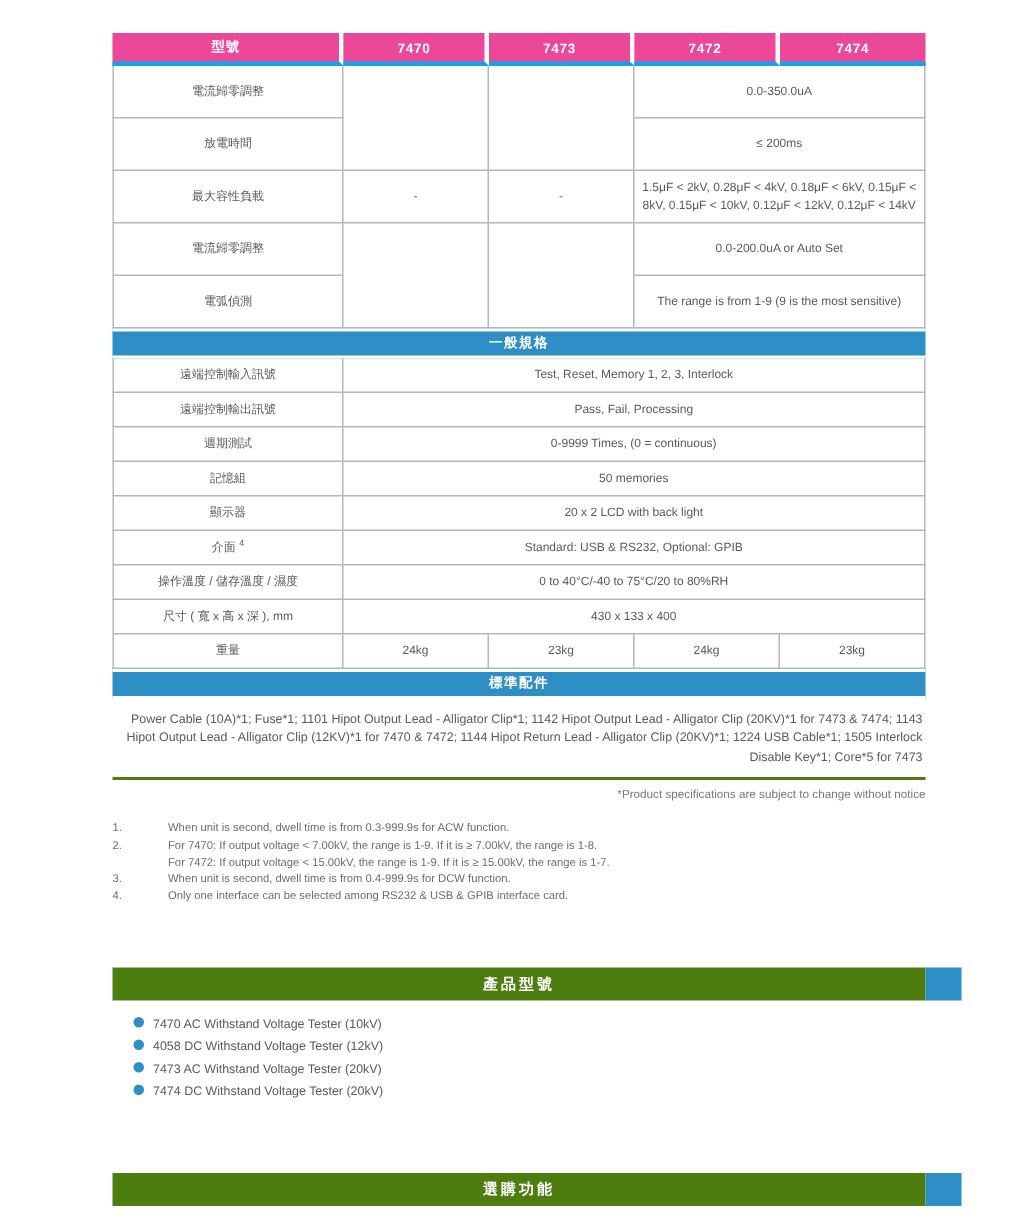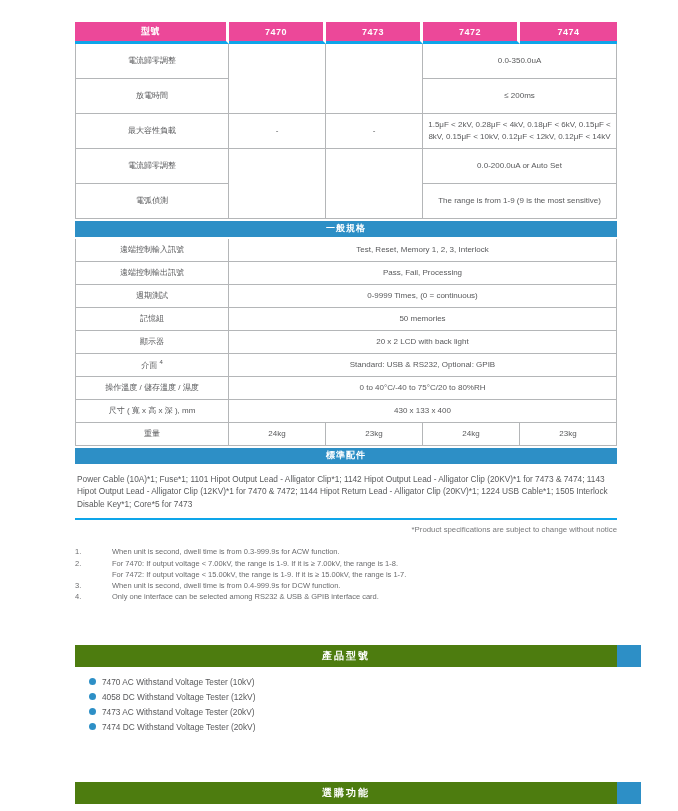--- a/index.html
+++ b/index.html
@@ -28,23 +28,23 @@
   .spec-table tr.tall td { height:30px; }
   .spec-table tr.short td { height:18px; }
   .spec-table td.bar {
     background:#2D8FC6; color:#ffffff; font-weight:bold; font-size:9px;
     height:14px; padding:1px; letter-spacing:1px;
     border:0; border-top:2px solid #ffffff; border-bottom:2px solid #ffffff;
   }
 
   
   .accessories {
-    width:542px; box-sizing:border-box; text-align:left;
+    width:542px; box-sizing:border-box; text-align:right;
     font-size:8.3px; color:#595a5c; line-height:1.5;
-    padding:7px 2px 8px; border-bottom:2px solid #0ea5e9;
+    padding:7px 2px 8px; border-bottom:2px solid #4d7c0f;
   }
   .note {
     width:542px; text-align:right; font-size:7.8px; color:#77787a; margin-top:5px;
   }
 
   
   .footnotes { margin-top:12px; }
   .footnote { display:flex; font-size:7.5px; color:#6b6c6e; line-height:1.5; }
   .footnote .num { width:13px; flex:none; }
   .footnote .lines { flex:1;margin-left:24px; }

